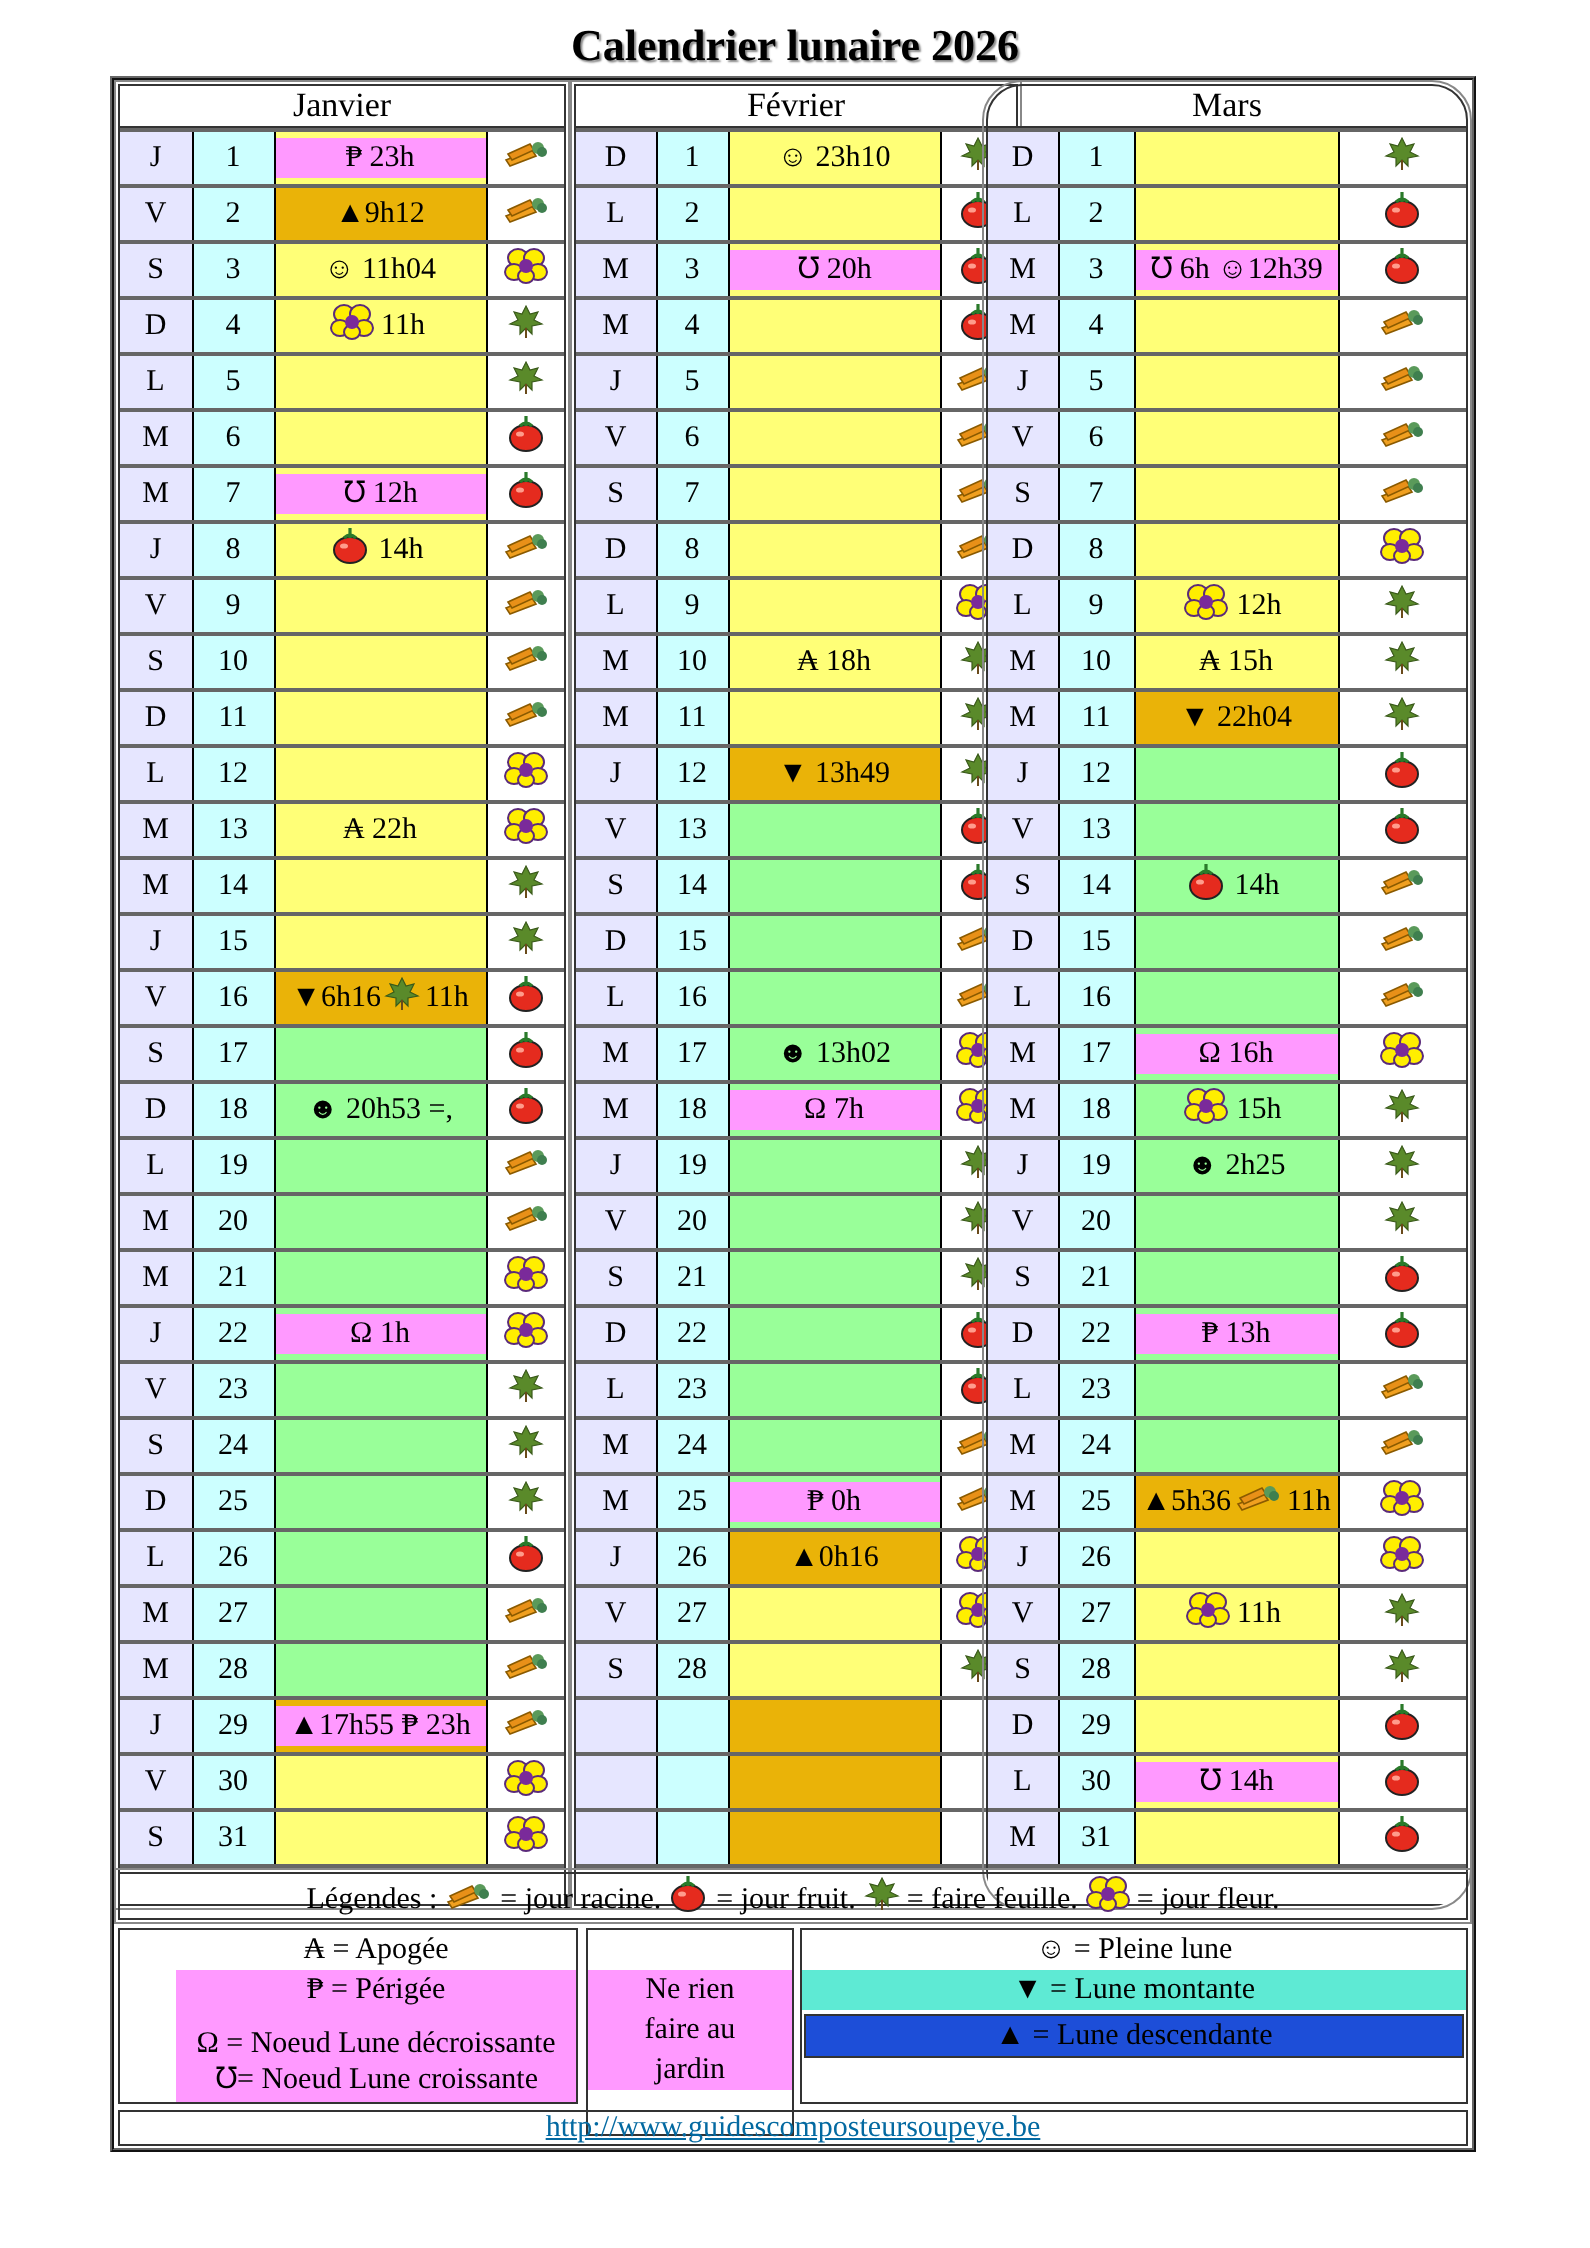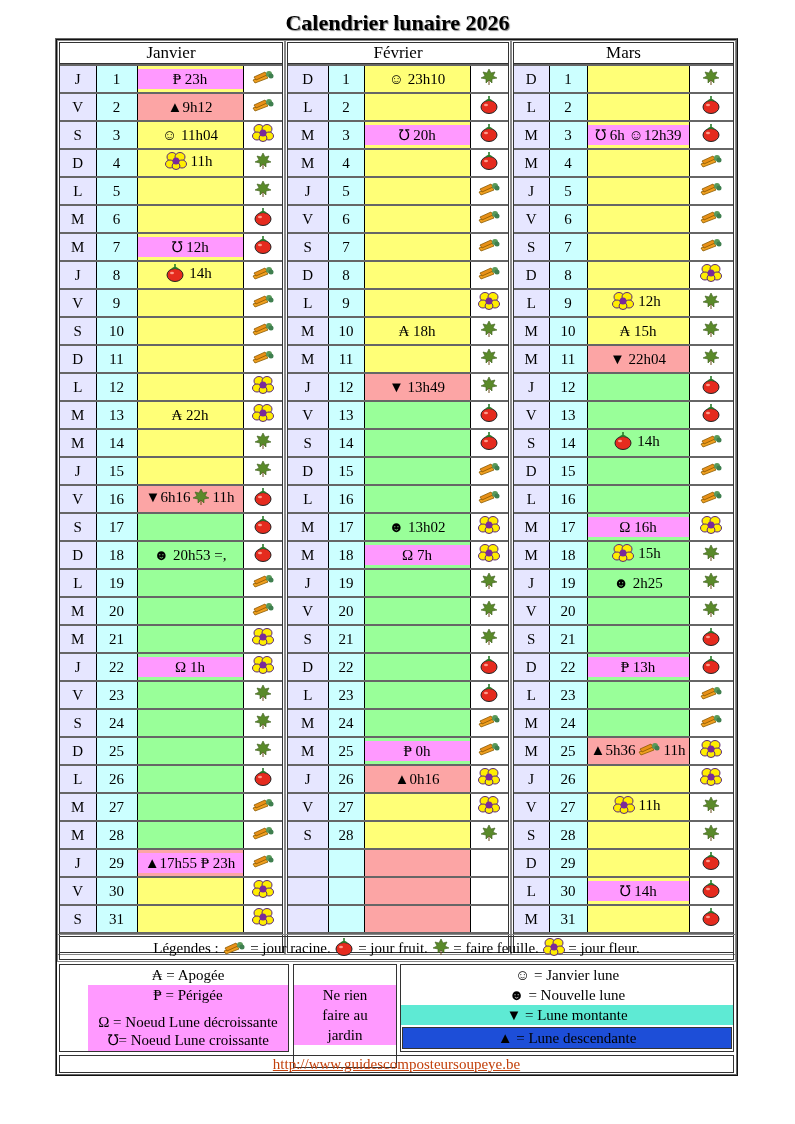--- a/index.html
+++ b/index.html
@@ -9,30 +9,30 @@
   .month { position:absolute; top:42px; border:1px solid #333; box-sizing:border-box; outline:1px solid #888; outline-offset:1px; }
   .mname { height:20px; line-height:20px; text-align:center; font-size:17px; border-bottom:1px solid #333; }
   table.cal { border-collapse:collapse; width:100%; table-layout:fixed; }
   table.cal td { height:26px; border-top:2px solid #666; border-bottom:0; padding:0; text-align:center; font-size:15px; }
   td.dw { background:#e6e6ff; border-right:1px solid #000; }
   td.dn { background:#ccffff; border-right:1px solid #000; }
   td.ev { border-right:1px solid #000; font-size:14px; }
   td.ic { background:#fff; }
   .y { background:#ffff77; }
   .g { background:#99ff99; }
-  .w { background:#fca5a5; }
+  .w { background:#eab308; }
   .pband { background:#ff99ff; display:block; margin:3px 0; height:20px; line-height:20px; }
   .right { text-align:right; padding-right:3px !important; }
   .ico { display:inline-block; vertical-align:middle; }
   .legend1 { position:absolute; left:59px; top:936px; width:675px; height:24px; border:1px solid #333; outline:1px solid #888; outline-offset:1px; box-sizing:border-box; text-align:center; font-size:15px; line-height:22px; }
   .legA { position:absolute; left:59px; top:964px; width:230px; height:88px; border:1px solid #333; box-sizing:border-box; font-size:15px; text-align:center;padding-left:28px; }
   .legB { position:absolute; left:293px; top:964px; width:104px; height:104px; border:1px solid #333; box-sizing:border-box; font-size:15px; text-align:center; }
   .legC { position:absolute; left:400px; top:964px; width:334px; height:88px; border:1px solid #333; box-sizing:border-box; font-size:15px; text-align:center; }
   .footer { position:absolute; left:59px; top:1055px; width:675px; height:18px; border:1px solid #333; box-sizing:border-box; text-align:center; font-size:15px; line-height:16px; }
-  .footer a { color:#c2410c; text-decoration:underline; }
+  .footer a { color:#0369a1; text-decoration:underline; }
 </style>
 </head>
 <body>
 
 <div class="page">
   <div class="title">Calendrier lunaire 2026</div>
   <div class="frame"></div>
 
   <div class="month" id="m0" style="left:59px;width:224px;">
     <div class="mname">Janvier</div>
@@ -735,21 +735,21 @@
             <td class="dn"></td>
             <td class="ev w"><span></span></td>
             <td class="ic"></td>
           </tr>
           <tr>
             <td colspan="4" style="height: 18px; background: rgb(255, 255, 255);"></td>
           </tr>
         </tbody>
       </table>
   </div>
-  <div class="month" id="m2" style="left:513px;width:221px;">
+  <div class="month" id="m2" style="left:493px;width:241px;border-radius:18px;">
     <div class="mname">Mars</div>
     <table class="cal">
         <colgroup>
           <col style="width:35px">
           <col style="width:38px">
           <col style="width:102px">
           <col>
         </colgroup>
         <tbody>
           <tr>
@@ -1157,22 +1157,21 @@
       <div style="height:22px;line-height:30px;">Ω = Noeud Lune décroissante</div>
       <div style="height:20px;line-height:22px;">℧= Noeud Lune croissante</div>
     </div>
   </div>
 
   <div class="legB">
     <div style="background:#ff99ff;margin-top:20px;height:60px;padding:0 20px;box-sizing:border-box;line-height:20px;">Ne rien faire au jardin</div>
   </div>
 
   <div class="legC">
-    <div style="height:20px;line-height:20px;">☺  = Janvier lune</div>
-    <div style="height:20px;line-height:20px;">☻  = Nouvelle lune</div>
+    <div style="height:20px;line-height:20px;">☺  = Pleine lune</div>
     <div style="height:20px;line-height:20px;background:#5eead4;">▼ = Lune montante</div>
     <div style="height:22px;line-height:20px;background:#1d4ed8;border:1px solid #333;margin:2px 1px 0 1px;box-sizing:border-box;">▲ = Lune descendante</div>
   </div>
 
   <div class="footer">
     <a href="#">http://www.guidescomposteursoupeye.be</a>
   </div>
 </div>
 
 </body></html>

